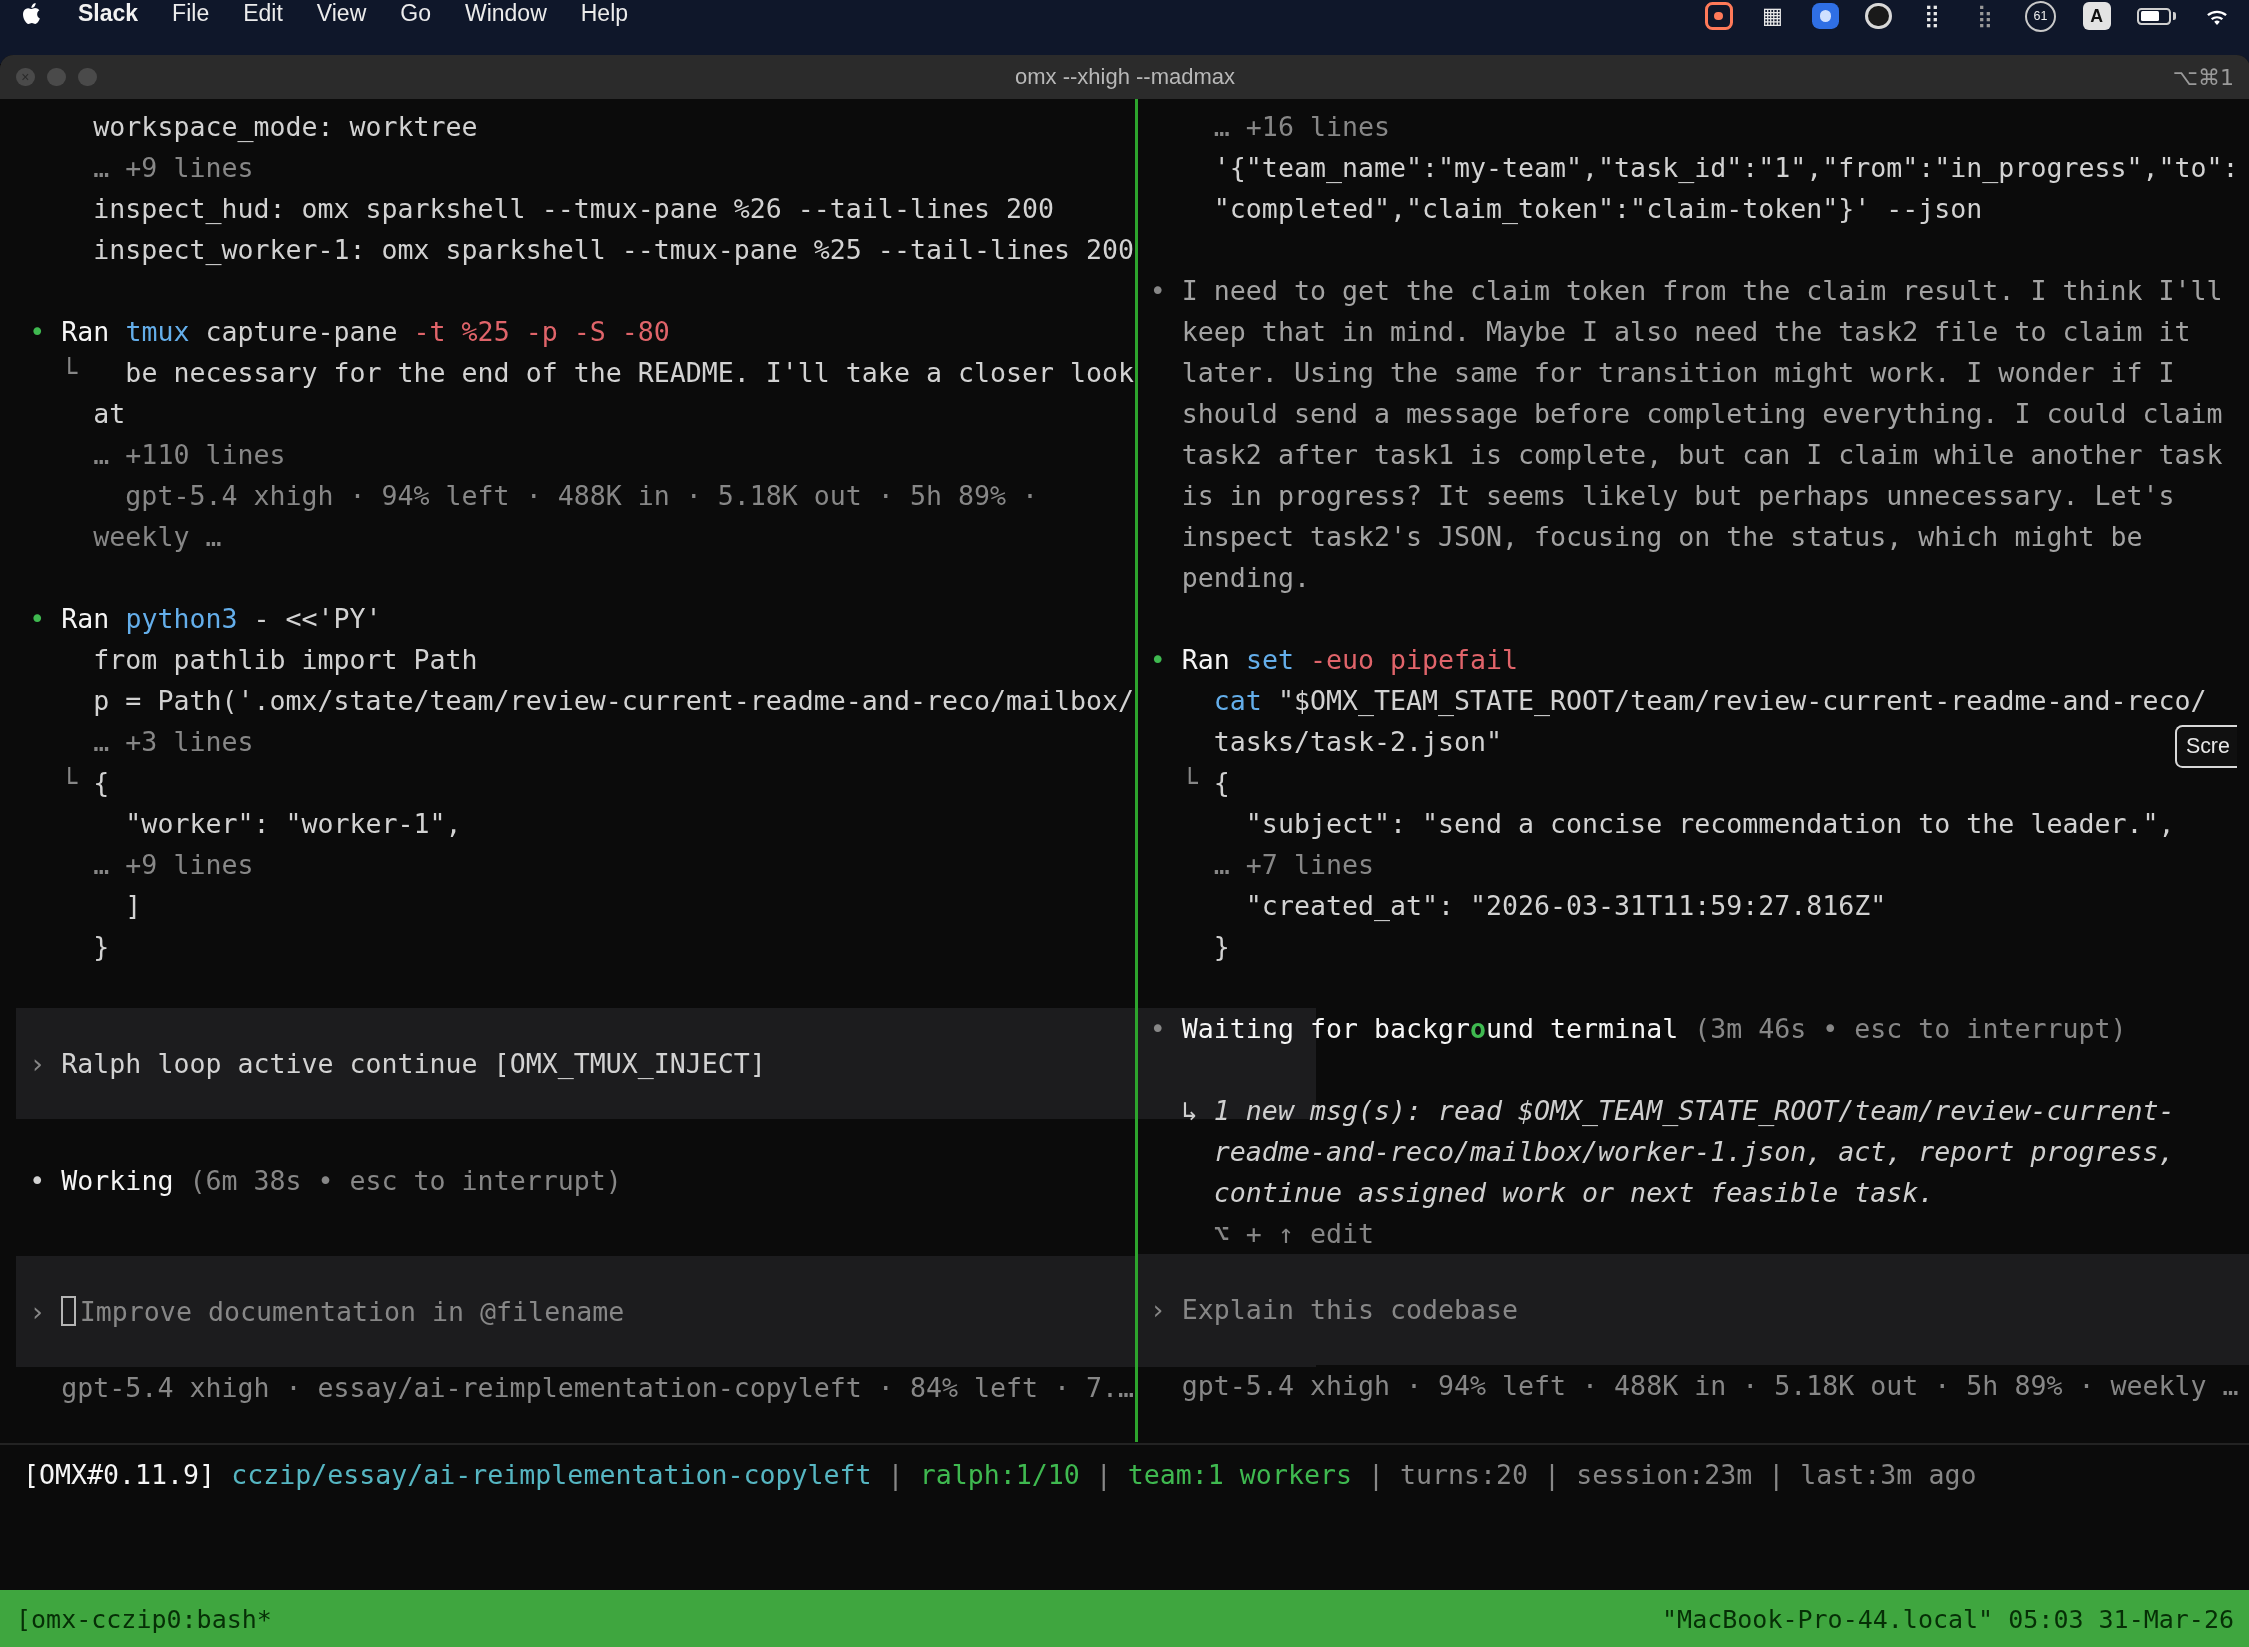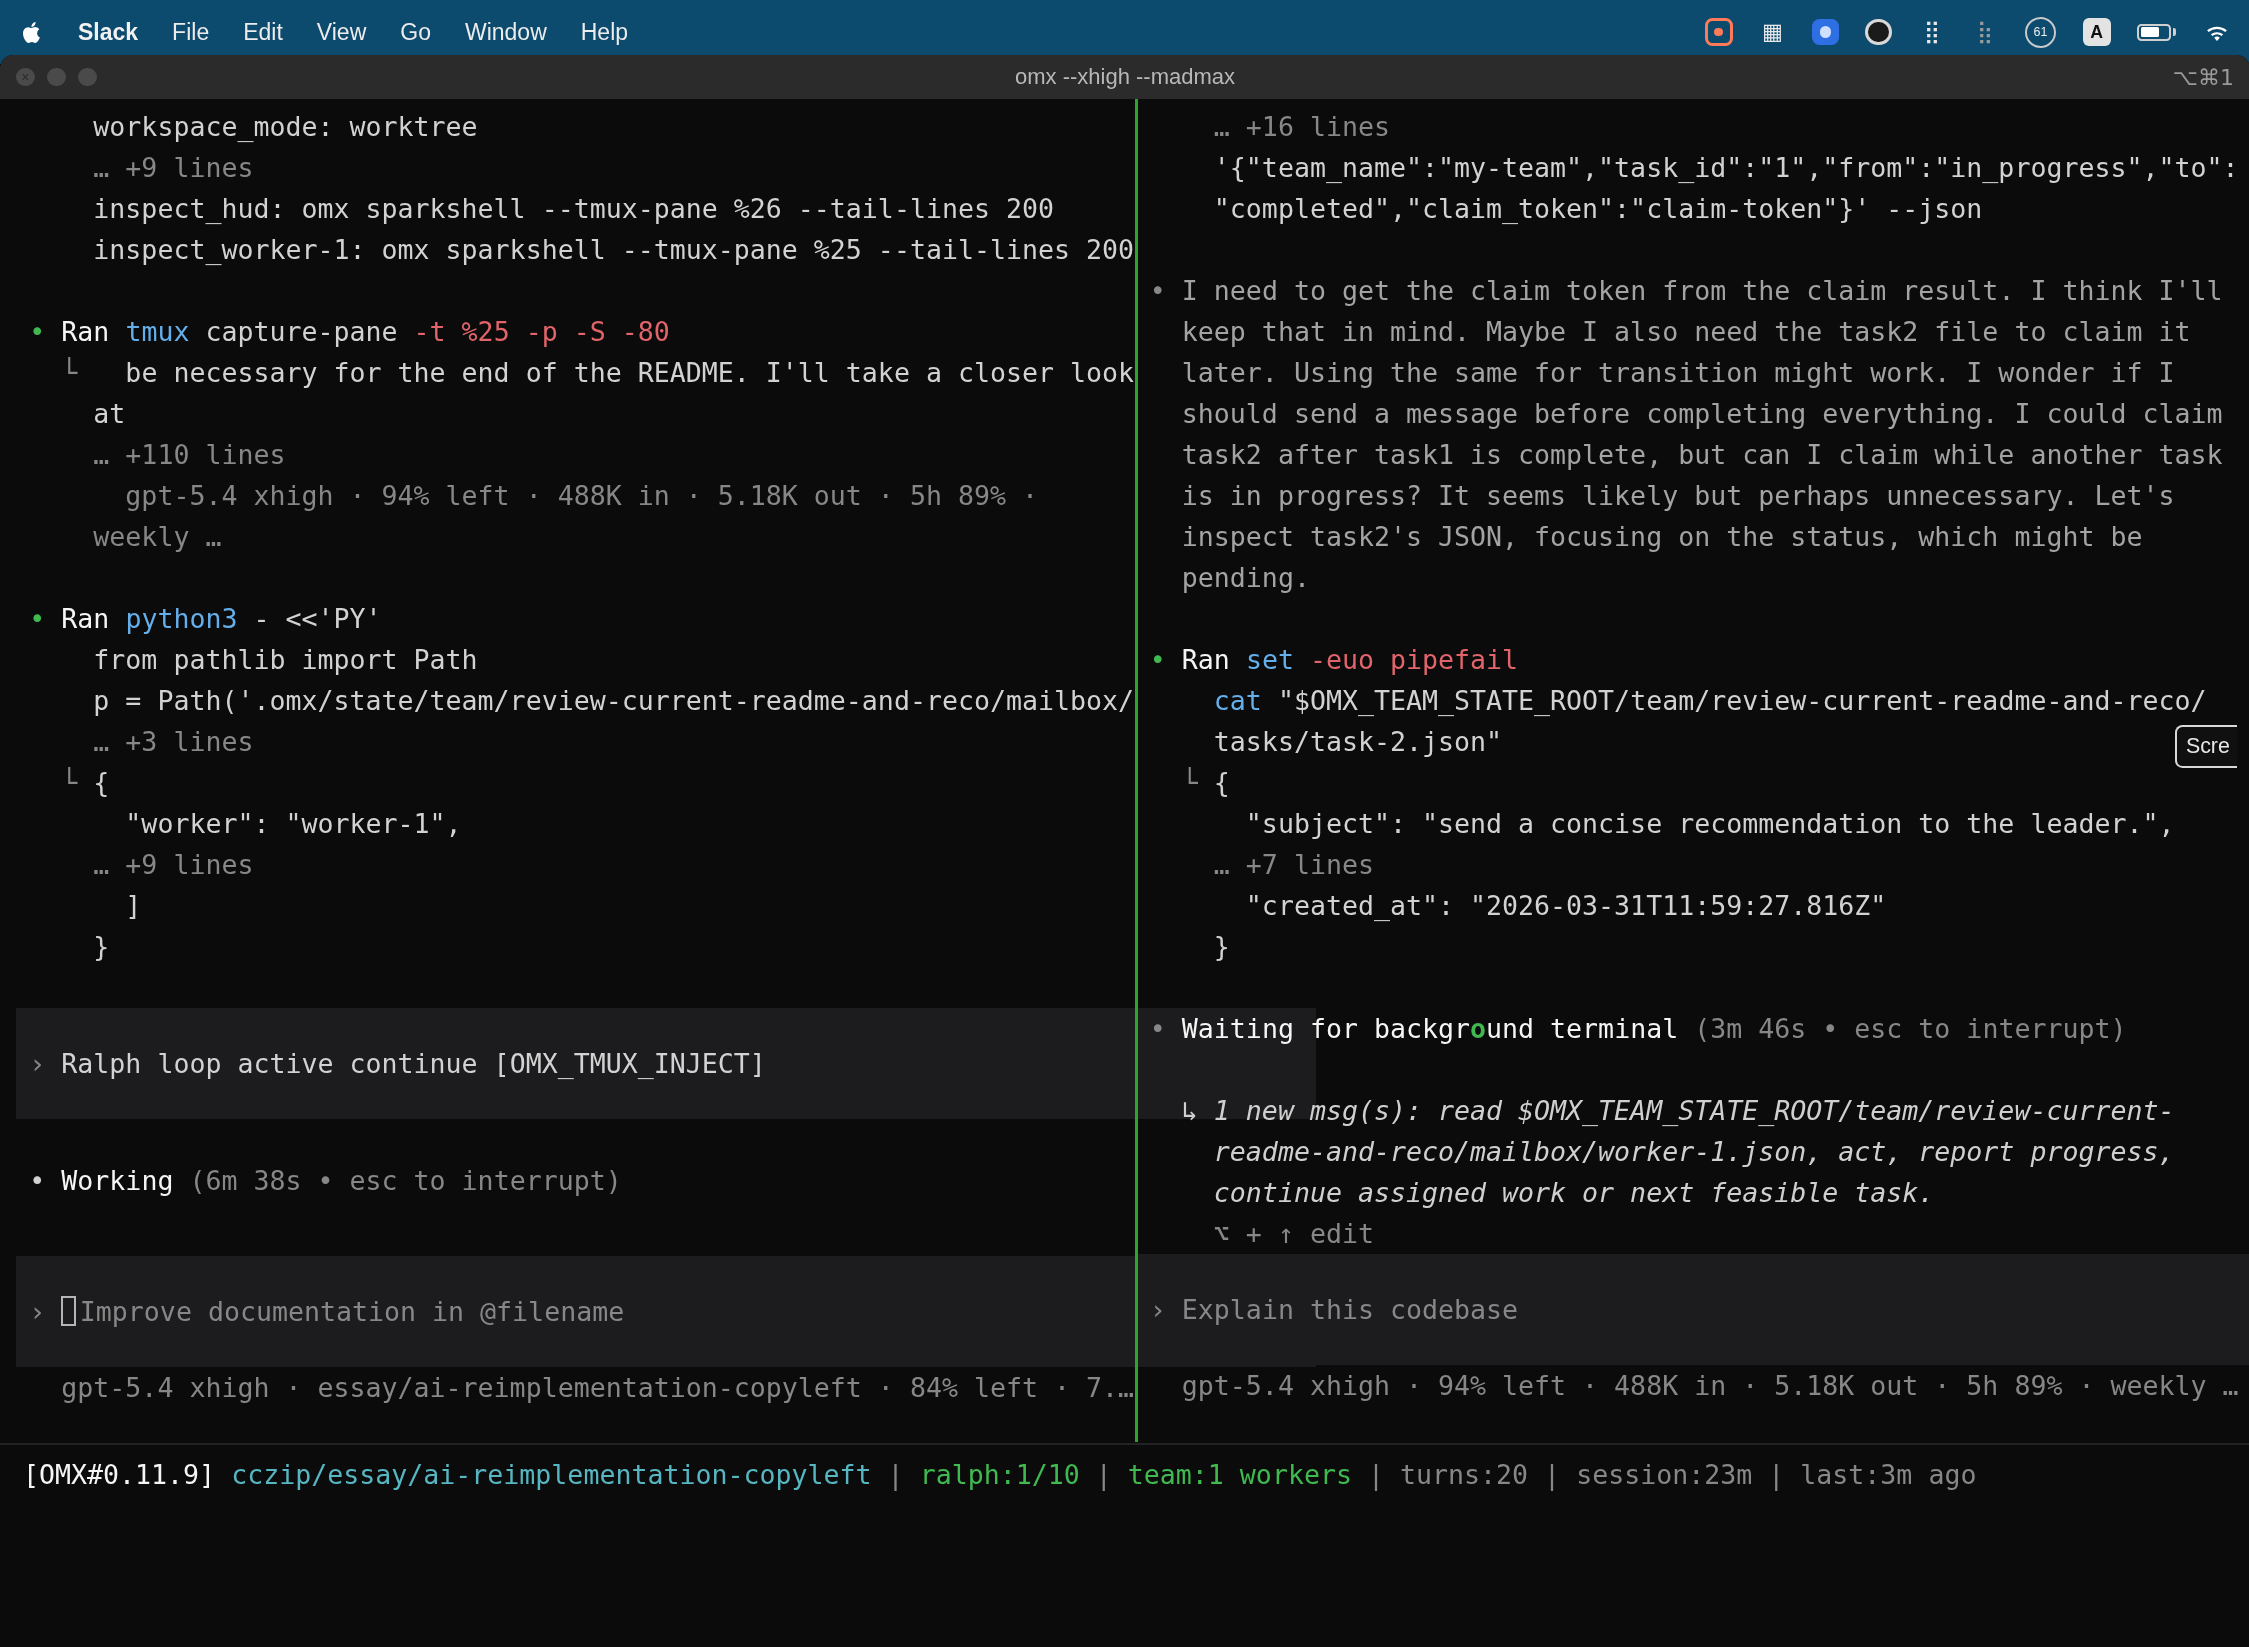--- a/index.html
+++ b/index.html
@@ -1,21 +1,21 @@
 <!DOCTYPE html>
 <html style="font-size:11.8px"><head>
 <meta charset="utf-8">
 <style>
   *{margin:0;padding:0;box-sizing:border-box}
   html,body{width:2250px;height:1648px;background:#000;overflow:hidden}
   body{position:relative;font-family:"DejaVu Sans Mono","DejaVu Sans",monospace;color:#d2d2d2}
 
   
-  .menubar{position:absolute;top:0;left:0;width:2250px;height:64px;background:#0c4a6e;
-    display:flex;align-items:center;padding:0 19px;
+  .menubar{position:absolute;top:0;left:0;width:2250px;height:64px;background:#0f172a;
+    display:flex;align-items:flex-start;padding:0 19px;
     font-family:"Liberation Sans","DejaVu Sans",sans-serif;font-size:23px;color:#f2f2f2}
   .mb-left{display:flex;align-items:center;gap:34px}
   .mb-apple svg{width:25px;height:25px;fill:#fff;display:block}
   .mb-app{font-weight:700}
   .mb-item{color:#ececec}
   .mb-right{margin-left:auto;display:flex;align-items:center;gap:26.6px}
   .mb-icon{display:inline-flex;align-items:center;justify-content:center;min-width:26.6px;height:32px;
     font-size:22px;color:#e8e8e8}
   .rec{width:28px;height:28px;border:3px solid #ff7a59;border-radius:7.4px;position:relative}
   .rec-dot{width:8.9px;height:8.9px;border-radius:50%;background:#ff7a59}
@@ -139,16 +139,20 @@
     <span class="tb-short">⌥⌘1</span>
   </div>
 
   <div class="pane pane-left" id="pane-left"><div class="trow"><span class="c-w">    workspace_mode: worktree</span></div><div class="trow"><span class="c-d">    … +9 lines</span></div><div class="trow"><span class="c-w">    inspect_hud: omx sparkshell --tmux-pane %26 --tail-lines 200</span></div><div class="trow"><span class="c-w">    inspect_worker-1: omx sparkshell --tmux-pane %25 --tail-lines 200</span></div><div class="trow"></div><div class="trow"><span class="c-grn">• </span><span class="c-b">Ran </span><span class="c-blu">tmux </span><span class="c-w">capture-pane </span><span class="c-red">-t %25 -p -S -80</span></div><div class="trow"><span class="c-d">  └ </span><span class="c-w">  be necessary for the end of the README. I'll take a closer look</span></div><div class="trow"><span class="c-w">    at</span></div><div class="trow"><span class="c-d">    … +110 lines</span></div><div class="trow"><span class="c-d">      gpt-5.4 xhigh · 94% left · 488K in · 5.18K out · 5h 89% ·</span></div><div class="trow"><span class="c-d">    weekly …</span></div><div class="trow"></div><div class="trow"><span class="c-grn">• </span><span class="c-b">Ran </span><span class="c-blu">python3 </span><span class="c-w">- &lt;&lt;'PY'</span></div><div class="trow"><span class="c-w">    from pathlib import Path</span></div><div class="trow"><span class="c-w">    p = Path('.omx/state/team/review-current-readme-and-reco/mailbox/</span></div><div class="trow"><span class="c-d">    … +3 lines</span></div><div class="trow"><span class="c-d">  └ </span><span class="c-w">{</span></div><div class="trow"><span class="c-w">      "worker": "worker-1",</span></div><div class="trow"><span class="c-d">    … +9 lines</span></div><div class="trow"><span class="c-w">      ]</span></div><div class="trow"><span class="c-w">    }</span></div><div class="trow"></div><div class="band"><span class="c-d">› </span><span class="c-w">Ralph loop active continue [OMX_TMUX_INJECT]</span></div><div class="trow"></div><div class="trow"><span class="c-w">• </span><span class="c-b">Working </span><span class="c-d">(6m 38s • esc to interrupt)</span></div><div class="trow"></div><div class="band" style="margin-top: 13.3px;"><span class="c-d">› </span><span class="cursor-box"></span><span class="c-d">Improve documentation in @filename</span></div><div class="trow"><span class="c-d">  gpt-5.4 xhigh · essay/ai-reimplementation-copyleft · 84% left · 7.…</span></div></div>
   <div class="divider"></div>
   <div class="pane pane-right" id="pane-right"><div class="trow"><span class="c-d">    … +16 lines</span></div><div class="trow"><span class="c-w">    '{"team_name":"my-team","task_id":"1","from":"in_progress","to":</span></div><div class="trow"><span class="c-w">    "completed","claim_token":"claim-token"}' --json</span></div><div class="trow"></div><div class="trow"><span class="c-d">• </span><span class="c-it">I need to get the claim token from the claim result. I think I'll</span></div><div class="trow"><span class="c-it">  keep that in mind. Maybe I also need the task2 file to claim it</span></div><div class="trow"><span class="c-it">  later. Using the same for transition might work. I wonder if I</span></div><div class="trow"><span class="c-it">  should send a message before completing everything. I could claim</span></div><div class="trow"><span class="c-it">  task2 after task1 is complete, but can I claim while another task</span></div><div class="trow"><span class="c-it">  is in progress? It seems likely but perhaps unnecessary. Let's</span></div><div class="trow"><span class="c-it">  inspect task2's JSON, focusing on the status, which might be</span></div><div class="trow"><span class="c-it">  pending.</span></div><div class="trow"></div><div class="trow"><span class="c-grn">• </span><span class="c-b">Ran </span><span class="c-blu">set </span><span class="c-red">-euo pipefail</span></div><div class="trow"><span class="c-w">    </span><span class="c-blu">cat </span><span class="c-w">"$OMX_TEAM_STATE_ROOT/team/review-current-readme-and-reco/</span></div><div class="trow"><span class="c-w">    tasks/task-2.json"</span></div><div class="trow"><span class="c-d">  └ </span><span class="c-w">{</span></div><div class="trow"><span class="c-w">      "subject": "send a concise recommendation to the leader.",</span></div><div class="trow"><span class="c-d">    … +7 lines</span></div><div class="trow"><span class="c-w">      "created_at": "2026-03-31T11:59:27.816Z"</span></div><div class="trow"><span class="c-w">    }</span></div><div class="trow"></div><div class="trow"><span class="c-d">• </span><span class="c-b">Waiting for backgr</span><span class="c-gb">o</span><span class="c-b">und terminal </span><span class="c-d">(3m 46s • esc to interrupt)</span></div><div class="trow"></div><div class="trow"><span class="c-ib">  ↳ 1 new msg(s): read $OMX_TEAM_STATE_ROOT/team/review-current-</span></div><div class="trow"><span class="c-ib">    readme-and-reco/mailbox/worker-1.json, act, report progress,</span></div><div class="trow"><span class="c-ib">    continue assigned work or next feasible task.</span></div><div class="trow"><span class="c-d">    ⌥ + ↑ edit</span></div><div class="band"><span class="c-d">› </span><span class="c-d">Explain this codebase</span></div><div class="trow"><span class="c-d">  gpt-5.4 xhigh · 94% left · 488K in · 5.18K out · 5h 89% · weekly …</span></div></div>
 
   <div class="hsep"></div>
   <div class="omx-line" id="omx-line"><span class="c-b">[OMX#0.11.9] </span><span class="c-cyn">cczip/essay/ai-reimplementation-copyleft</span><span class="c-d"> | </span><span class="c-grn">ralph:1/10</span><span class="c-d"> | </span><span class="c-grn">team:1 workers</span><span class="c-d"> | </span><span class="c-d">turns:20</span><span class="c-d"> | </span><span class="c-d">session:23m</span><span class="c-d"> | </span><span class="c-d">last:3m ago</span></div>
 
+  <div class="tmux-bar">
+    <span>[omx-cczip0:bash*</span>
+    <span class="tmux-right">"MacBook-Pro-44.local" 05:03 31-Mar-26</span>
+  </div>
 </div>
 
 <div class="scre-overlay">Scre</div>
 
 
 </body></html>

